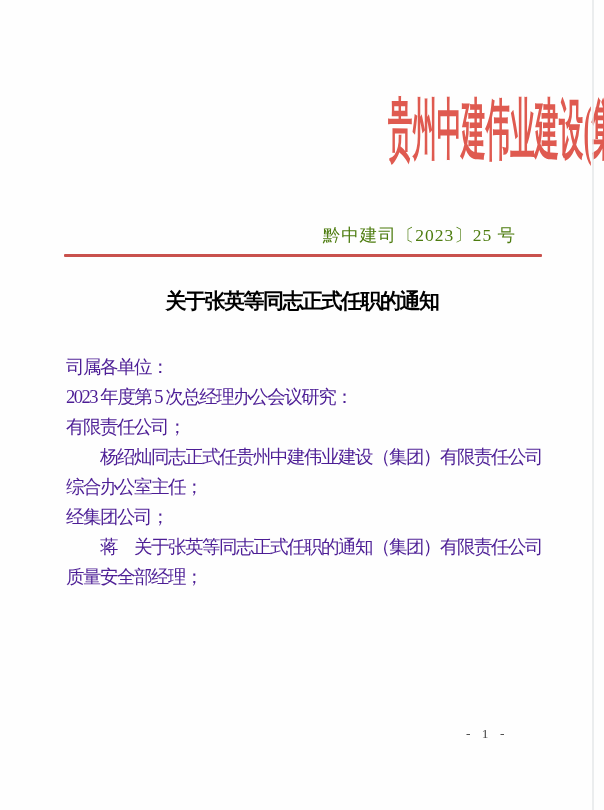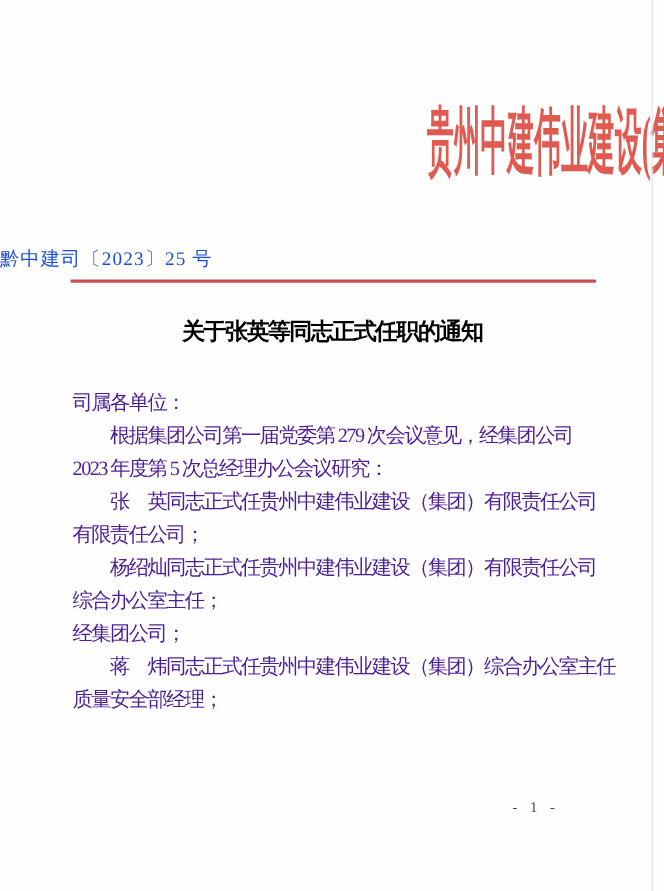--- a/index.html
+++ b/index.html
@@ -35,25 +35,25 @@
     letter-spacing: 0px;
     transform: scaleX(0.37);
     transform-origin: 50% 50%;
     white-space: nowrap;
   }
   .doc-number {
     position: absolute;
     top: 223px;
     left: 0;
     width: 516px;
-    text-align: left;
+    text-align: right;
     font-size: 17.5px;
     line-height: 24px;
     letter-spacing: 1px;
-    color: #1d4ed8;
+    color: #4d7c0f;
   }
   .red-line {
     position: absolute;
     top: 254px;
     left: 64px;
     width: 478px;
     height: 3px;
     background: #c9514d;
     border-radius: 1px;
   }
@@ -116,28 +116,26 @@
   </div>
 
   <div class="doc-number">黔中建司〔2023〕25 号</div>
 
   <div class="red-line"></div>
 
   <div class="doc-title">关于张英等同志正式任职的通知</div>
 
   <div class="doc-body">
     <div class="body-line">司属各单位：</div>
-    <div class="body-line indent">根据集团公司第一届党委第 279 次会议意见，经集团公司</div>
     <div class="body-line">2023 年度第 5 次总经理办公会议研究：</div>
-    <div class="body-line indent">张　英同志正式任贵州中建伟业建设（集团）有限责任公司</div>
     <div class="body-line">有限责任公司；</div>
     <div class="body-line indent">杨绍灿同志正式任贵州中建伟业建设（集团）有限责任公司</div>
     <div class="body-line">综合办公室主任；</div>
     <div class="body-line">经集团公司；</div>
-    <div class="body-line indent">蒋　炜同志正式任贵州中建伟业建设（集团）综合办公室主任</div>
+    <div class="body-line indent">蒋　关于张英等同志正式任职的通知（集团）有限责任公司</div>
     <div class="body-line">质量安全部经理；</div>
   </div>
 
   <div class="page-number">- 1 -</div>
 
   <div class="scan-edge"></div>
 
 </div>
 
 </body></html>

